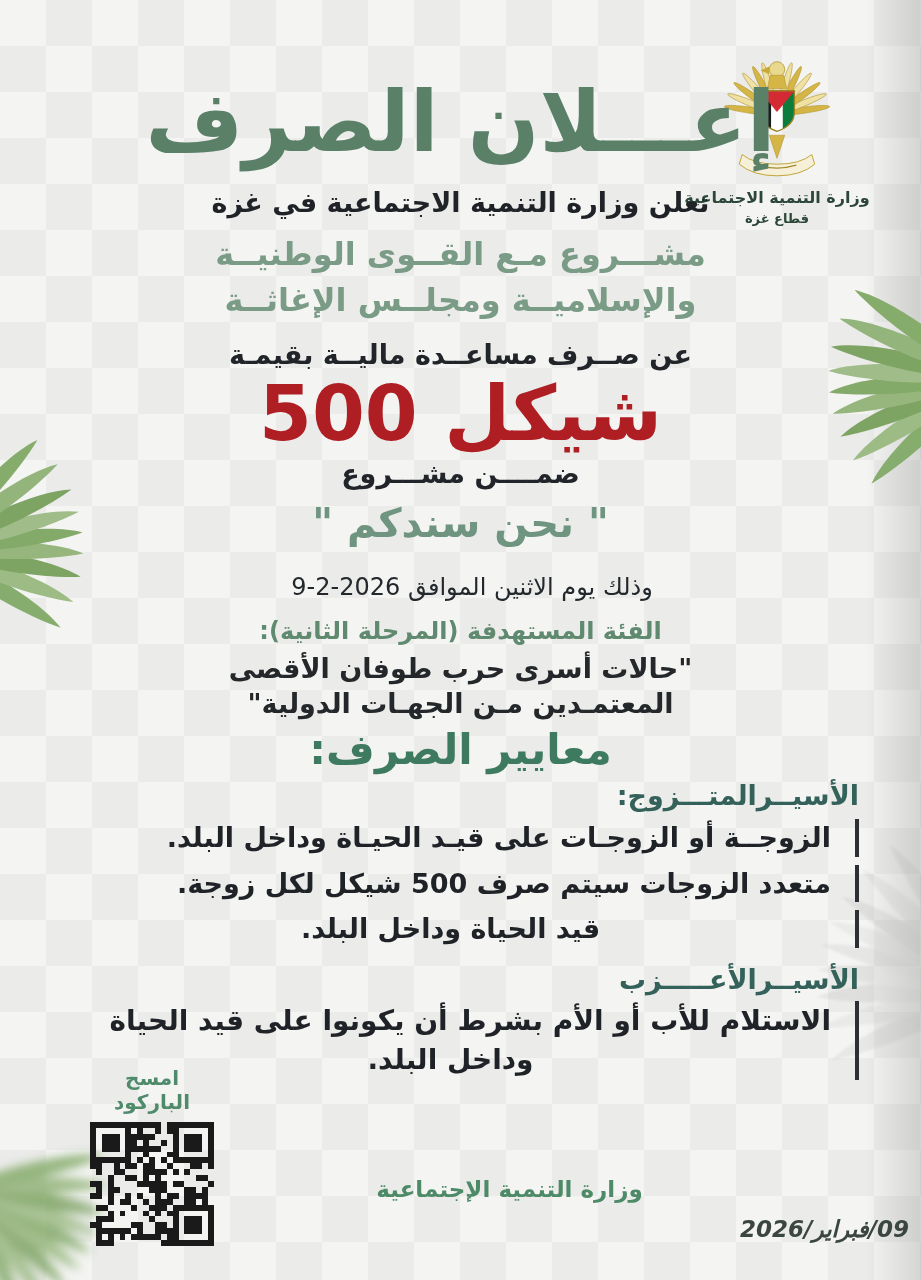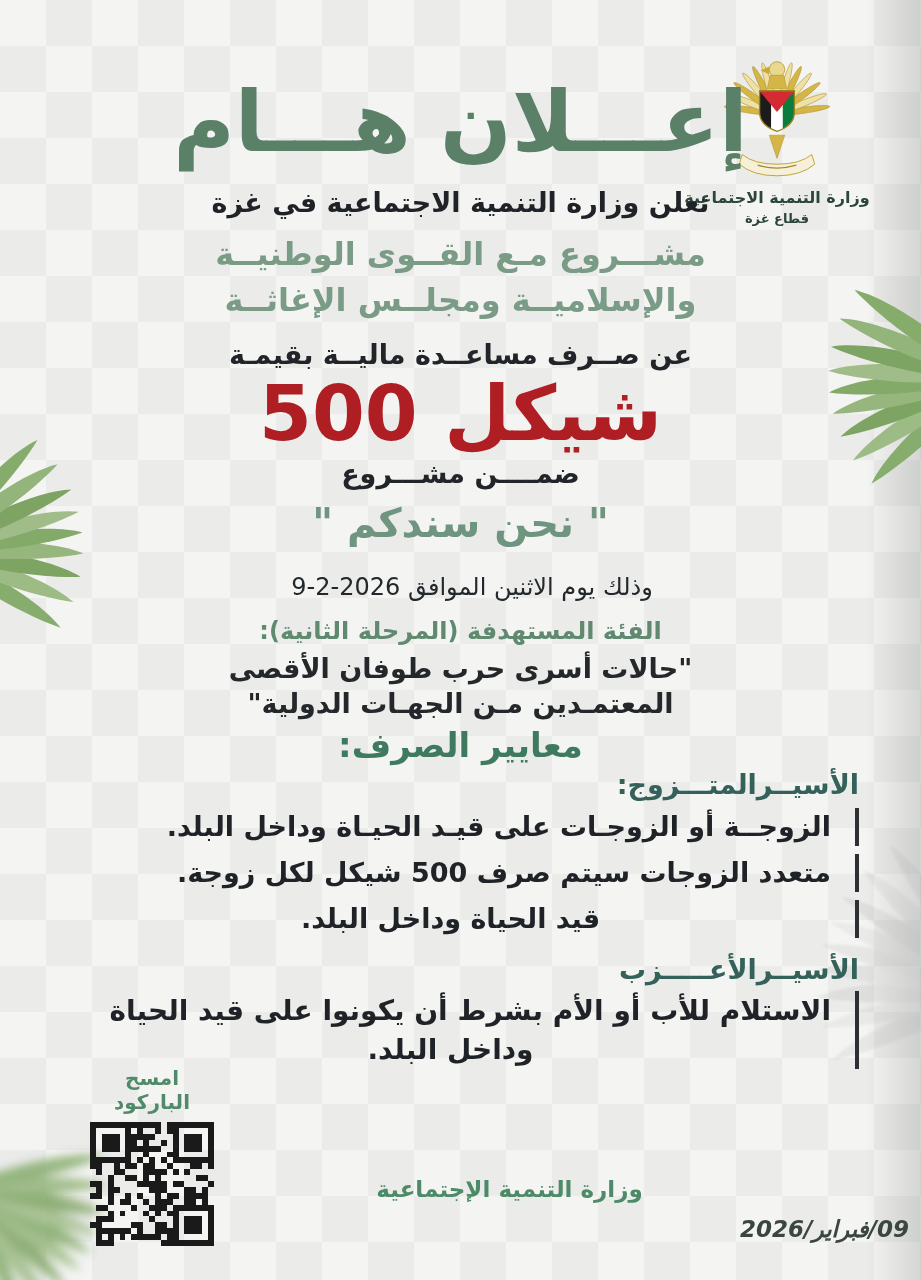--- a/index.html
+++ b/index.html
@@ -29,21 +29,21 @@
   .t-green{margin-top:16px;font-size:32px;font-weight:bold;color:#7a9b85;line-height:1.3;}
   .t-green2{margin-top:4px;}
   .t-about{margin-top:18px;font-size:27px;font-weight:bold;color:#212428;}
   .t-amount{margin-top:2px;font-size:76px;line-height:1.1;font-weight:bold;color:#ae1e23;direction:ltr;}
   .t-within{margin-top:2px;font-size:27px;font-weight:bold;color:#212428;}
   .t-project{margin-top:8px;font-size:40px;font-weight:bold;color:#6f9480;line-height:1.3;}
   .t-date{margin-top:24px;font-size:24px;font-weight:normal;color:#23282c;margin-left:23px;}
   .t-target{margin-top:16px;font-size:24px;font-weight:bold;color:#5f8a70;}
   .t-q{margin-top:6px;font-size:27px;font-weight:bold;color:#24282b;line-height:1.3;}
   .t-q2{margin-top:0;}
-  .t-ctitle{margin-top:2px;font-size:34px;font-weight:bold;color:#3e7a60;line-height:1.3;}
+  .t-ctitle{margin-top:2px;font-size:42px;font-weight:bold;color:#3e7a60;line-height:1.3;}
   
   .criteria{width:100%;box-sizing:border-box;padding:0 62px 0 70px;text-align:right;}
   .sec-h{font-size:27px;font-weight:bold;color:#34625a;margin-top:2px;}
   .sec-h2{margin-top:16px;}
   .bullet{border-right:4px solid #2c3034;padding-right:24px;margin-top:8px;
           font-size:27px;font-weight:bold;color:#1f2327;line-height:1.4;}
   .bullet .cont{text-align:center;}
   .bullet-big{font-size:28px;margin-top:6px;}
   
   .qr-wrap{position:absolute;left:86px;top:1066px;width:132px;text-align:center;}
@@ -127,21 +127,21 @@
       <path d="M42,46 h36 v22 q0,14 -18,20 q-18,-6 -18,-20 z" fill="none" stroke="#9c8322" stroke-width="1.4"></path>
 
       <path d="M24,112 q12,10 36,10 q24,0 36,-10 l3,10 q-14,12 -39,12 q-25,0 -39,-12 z" fill="#f7f0d8" stroke="#bfa433" stroke-width="1"></path>
       <path d="M40,123 q20,6 40,0" stroke="#a08a2e" stroke-width="1.2" fill="none"></path>
     </svg>
     <div class="logo-name">وزارة التنمية الاجتماعية</div>
     <div class="logo-region">قطاع غزة</div>
   </div>
 
   <div class="col">
-    <div class="t-title">إعـــلان هـــام</div>
+    <div class="t-title">إعـــلان الصرف</div>
     <div class="t-intro">تعلن وزارة التنمية الاجتماعية في غزة</div>
     <div class="t-green">مشـــروع مـع القــوى الوطنيــة</div>
     <div class="t-green t-green2">والإسلاميــة ومجلــس الإغاثــة</div>
     <div class="t-about">عن صــرف مساعــدة ماليــة بقيمـة</div>
     <div class="t-amount">500 شيكل</div>
     <div class="t-within">ضمــــن مشـــروع</div>
     <div class="t-project">" نحن سندكم "</div>
     <div class="t-date">وذلك يوم الاثنين الموافق 2026-2-9</div>
     <div class="t-target">الفئة المستهدفة (المرحلة الثانية):</div>
     <div class="t-q">"حالات أسرى حرب طوفان الأقصى</div>

